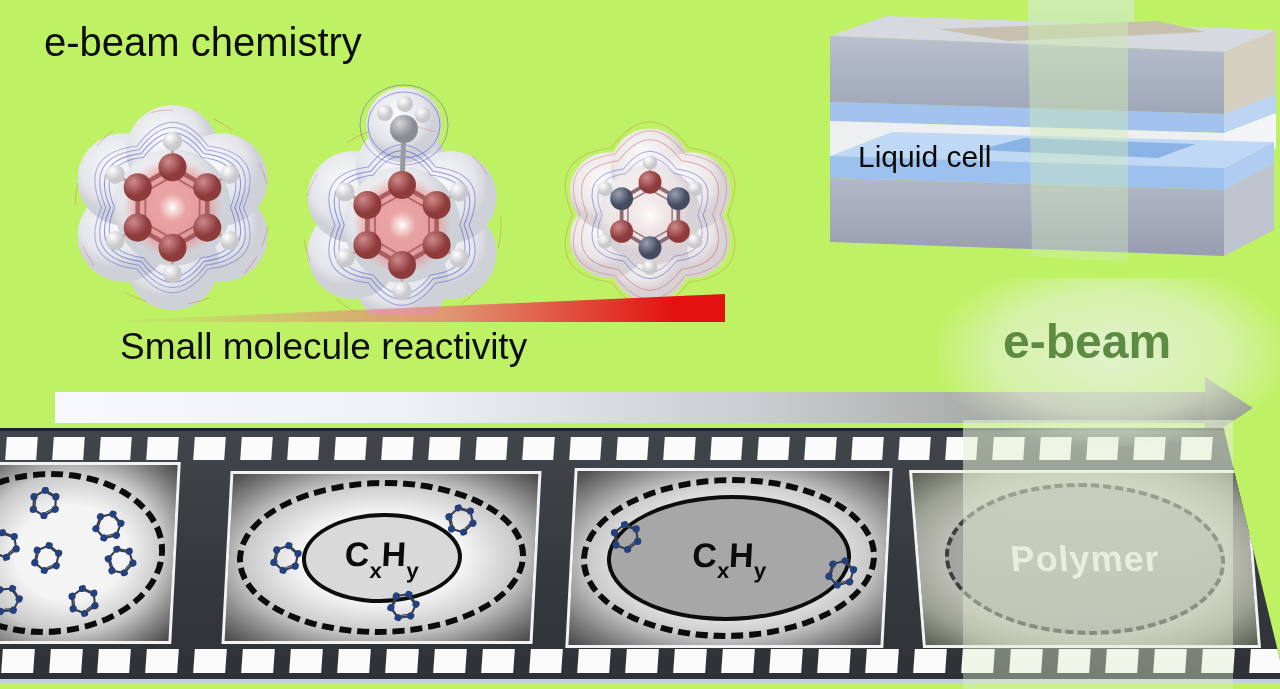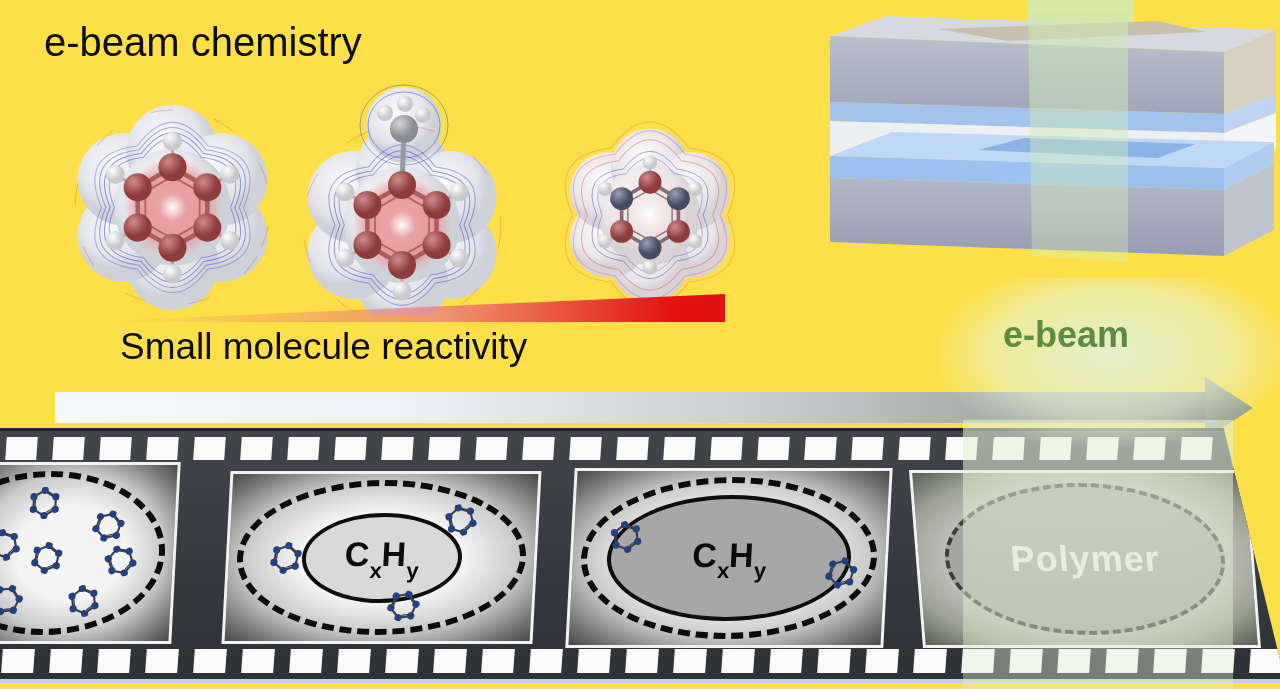--- a/index.html
+++ b/index.html
@@ -1,25 +1,25 @@
 <!DOCTYPE html>
 <html><head>
 <meta charset="utf-8">
 <style>
   html,body{margin:0;padding:0;background:#ffffff;}
   .canvas{
-    position:relative;width:1280px;height:689px;overflow:hidden;background:#fde047;
+    position:relative;width:1280px;height:689px;overflow:hidden;background:#bef264;
     font-family:"Liberation Sans",sans-serif;color:#111;
   }
   .abs{position:absolute;}
 
   
   .title{left:44px;top:20px;font-size:40px;color:#0d0d0d;}
   .caption{left:120px;top:326px;width:610px;text-align:left;font-size:37px;color:#0d0d0d;}
-  .ebeam-label{left:1003px;top:314px;font-size:36px;font-weight:bold;color:#5d8b42;z-index:8;}
+  .ebeam-label{left:1003px;top:314px;font-size:48px;font-weight:bold;color:#5d8b42;z-index:8;}
   .cell-label{left:30px;top:126px;font-size:30px;color:#0a0a0a;z-index:3;}
 
   
   .wedge{
     left:113px;top:294px;width:612px;height:28px;z-index:2;
     background:linear-gradient(90deg, rgba(245,230,230,0) 0%, rgba(235,120,120,.75) 55%, #e31111 92%);
     clip-path:polygon(0 95%,100% 0,100% 100%,0 100%);
   }
 
   
@@ -356,20 +356,21 @@
         <polygon points="150,136 330,144 368,130 196,124" fill="#8cb3e6"></polygon>
         <polygon points="2,142 396,154 396,176 2,164" fill="#9dc1ef"></polygon>
         <polygon points="396,154 446,128 446,150 396,176" fill="#b0ccf1"></polygon>
       </g>
       <g>
         <polygon points="2,164 396,176 396,242 2,228" fill="url(#slabB)"></polygon>
         <polygon points="396,176 446,150 446,216 396,242" fill="#bfc3cd"></polygon>
       </g>
       <polygon points="200,0 300,0 300,248 204,242" fill="url(#beamG)"></polygon>
     </svg>
+    <div class="abs cell-label">Liquid cell</div>
   </div>
 
   <div class="abs strip">
     <div class="strip-topline"></div>
 
     <div class="holes top">
       <div class="hole"></div>
         <div class="hole"></div>
         <div class="hole"></div>
         <div class="hole"></div>

